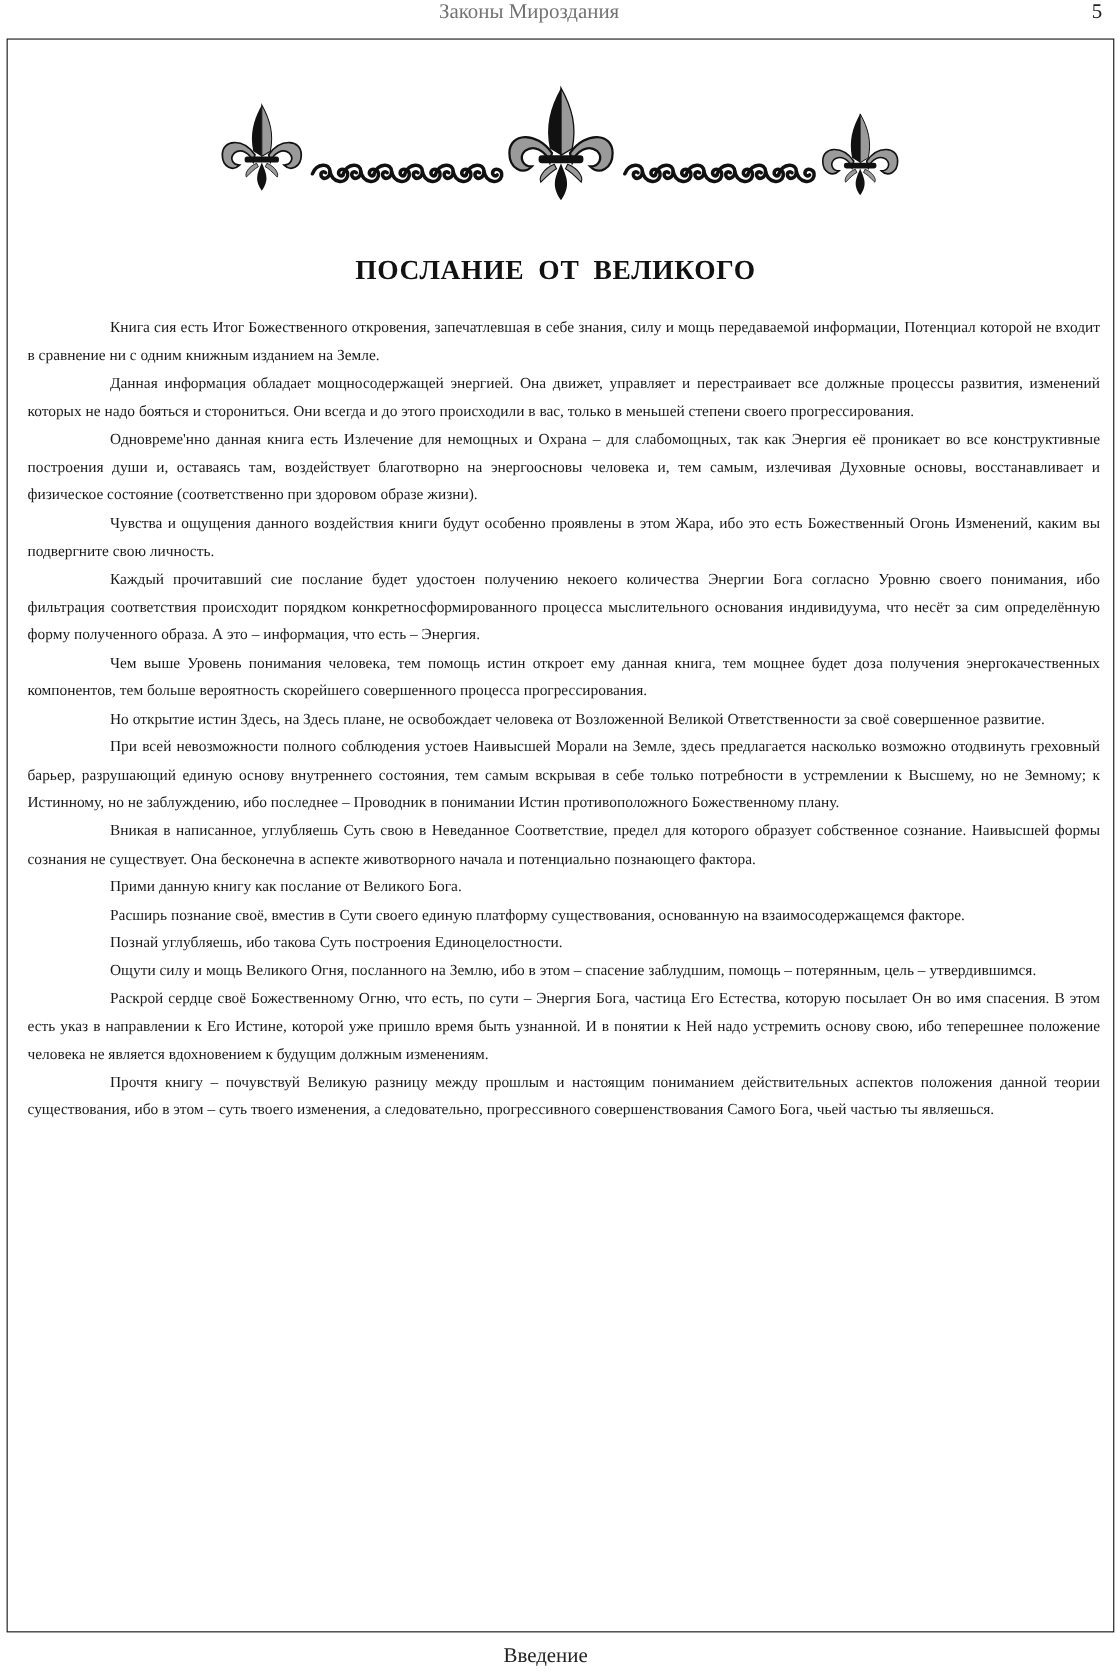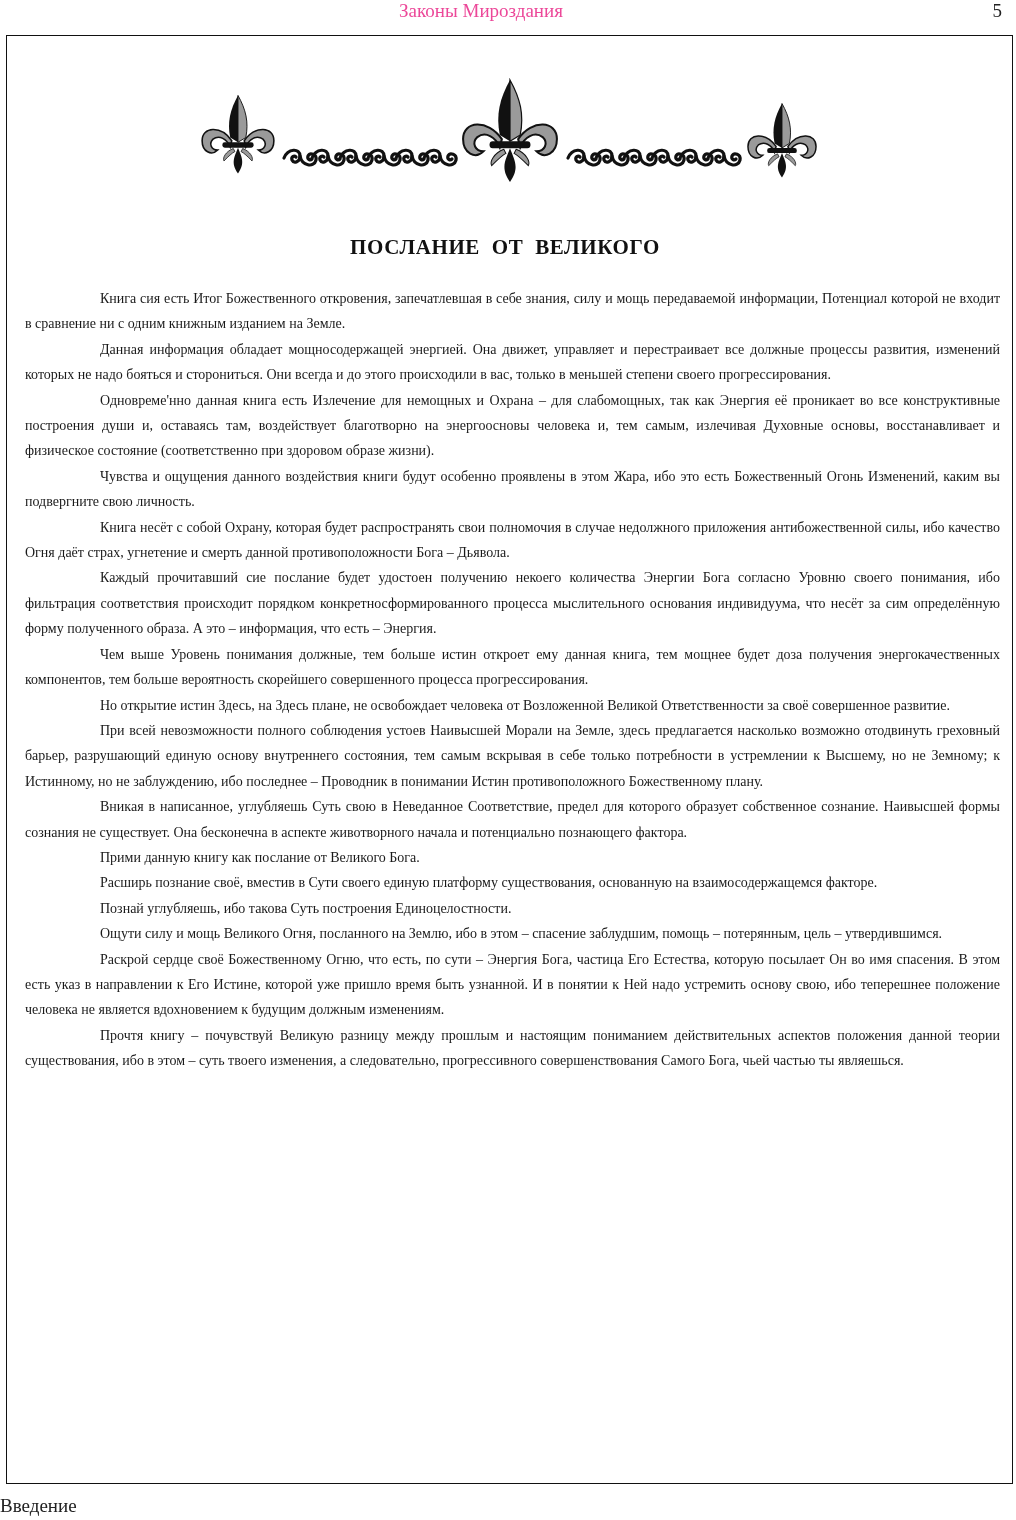--- a/index.html
+++ b/index.html
@@ -23,21 +23,21 @@
       height: 22px;
     }
     .running-title {
       position: absolute;
       left: 0;
       width: 962px;
       top: 0;
       text-align: center;
       font-size: 19px;
       line-height: 22px;
-      color: #ec4899;
+      color: #737373;
     }
     .page-number {
       position: absolute;
       right: 14px;
       top: 0;
       font-size: 19px;
       line-height: 22px;
       color: #222;
     }
     .frame {
@@ -56,21 +56,21 @@
       width: 620px;
       height: 110px;
     }
     .doc-title {
       position: absolute;
       left: 0;
       width: 1010px;
       top: 234px;
       text-align: center;
       font-weight: bold;
-      font-size: 21px;
+      font-size: 25px;
       line-height: 26px;
       letter-spacing: 0.6px;
       word-spacing: 6px;
       color: #111;
     }
     .body-text {
       position: absolute;
       left: 25px;
       top: 286px;
       width: 975px;
@@ -82,21 +82,21 @@
     .para {
       margin: 0;
       text-indent: 75px;
       hyphens: manual;
     }
     .running-foot {
       position: absolute;
       left: 0;
       top: 1495px;
       width: 992px;
-      text-align: left;
+      text-align: center;
       font-size: 19px;
       line-height: 22px;
       color: #222;
     }
   </style>
 </head>
 <body>
 
 <div class="running-head">
   <div class="running-title">Законы Мироздания</div>
@@ -159,23 +159,22 @@
     </g>
 </svg>
 
 <div class="doc-title">ПОСЛАНИЕ  ОТ  ВЕЛИКОГО</div>
 
 <div class="body-text">
   <p class="para">Книга сия есть Итог Божественного откровения, запечатлевшая в себе знания, силу и мощь передаваемой информации, Потенциал которой не входит в сравнение ни с одним книжным изда­нием на Земле.</p>
   <p class="para">Данная информация обладает мощносодержащей энергией. Она движет, управляет и пере­страивает все должные процессы развития, изменений которых не надо бояться и сторониться. Они всегда и до этого происходили в вас, только в меньшей степени своего прогрессирования.</p>
   <p class="para">Одновреме'нно данная книга есть Излечение для немощных и Охрана – для слабомощных, так как Энергия её проникает во все конструктивные построения души и, оставаясь там, воздей­ствует благотворно на энергоосновы человека и, тем самым, излечивая Духовные основы, восста­навливает и физическое состояние (соответственно при здоровом образе жизни).</p>
   <p class="para">Чувства и ощущения данного воздействия книги будут особенно проявлены в этом Жара, ибо это есть Божественный Огонь Изменений, каким вы подвергните свою личность.</p>
-  <p class="para">Книга несёт с собой Охрану, которая будет распространять свои полномочия в случае не­должного приложения антибожественной силы, ибо качество Огня даёт страх, угнетение и смерть данной противоположности Бога – Дьявола.</p>
   <p class="para">Каждый прочитавший сие послание будет удостоен получению некоего количества Энер­гии Бога согласно Уровню своего понимания, ибо фильтрация соответствия происходит порядком конкретносформированного процесса мыслительного основания индивидуума, что несёт за сим определённую форму полученного образа. А это – информация, что есть – Энергия.</p>
-  <p class="para">Чем выше Уровень понимания должные, тем больше истин откроет ему данная книга, тем мощнее будет доза получения энергокачественных компонентов, тем больше вероятность скорей­шего совершенного процесса прогрессирования.</p>
+  <p class="para">Чем выше Уровень понимания человека, тем помощь истин откроет ему данная книга, тем мощнее будет доза получения энергокачественных компонентов, тем больше вероятность скорей­шего совершенного процесса прогрессирования.</p>
   <p class="para">Но открытие истин Здесь, на Здесь плане, не освобождает человека от Возложенной Ве­ликой Ответственности за своё совершенное развитие.</p>
   <p class="para">При всей невозможности полного соблюдения устоев Наивысшей Морали на Земле, здесь предлагается насколько возможно отодвинуть греховный барьер, разрушающий единую основу внутреннего состояния, тем самым вскрывая в себе только потребности в устремлении к Высше­му, но не Земному; к Истинному, но не заблуждению, ибо последнее – Проводник в понимании Истин противоположного Божественному плану.</p>
   <p class="para">Вникая в написанное, углубляешь Суть свою в Неведанное Соответствие, предел для кото­рого образует собственное сознание. Наивысшей формы сознания не существует. Она бесконечна в аспекте животворного начала и потенциально познающего фактора.</p>
   <p class="para">Прими данную книгу как послание от Великого Бога.</p>
   <p class="para">Расширь познание своё, вместив в Сути своего единую платформу существования, осно­ванную на взаимосодержащемся факторе.</p>
   <p class="para">Познай углубляешь, ибо такова Суть построения Единоцелостности.</p>
   <p class="para">Ощути силу и мощь Великого Огня, посланного на Землю, ибо в этом – спасение заблуд­шим, помощь – потерянным, цель – утвердившимся.</p>
   <p class="para">Раскрой сердце своё Божественному Огню, что есть, по сути – Энергия Бога, частица Его Естества, которую посылает Он во имя спасения. В этом есть указ в направлении к Его Истине, которой уже пришло время быть узнанной. И в понятии к Ней надо устремить основу свою, ибо теперешнее положение человека не является вдохновением к будущим должным изменениям.</p>
   <p class="para">Прочтя книгу – почувствуй Великую разницу между прошлым и настоящим пониманием действительных аспектов положения данной теории существования, ибо в этом – суть твоего изме­нения, а следовательно, прогрессивного совершенствования Самого Бога, чьей частью ты являешься.</p>
 </div>

